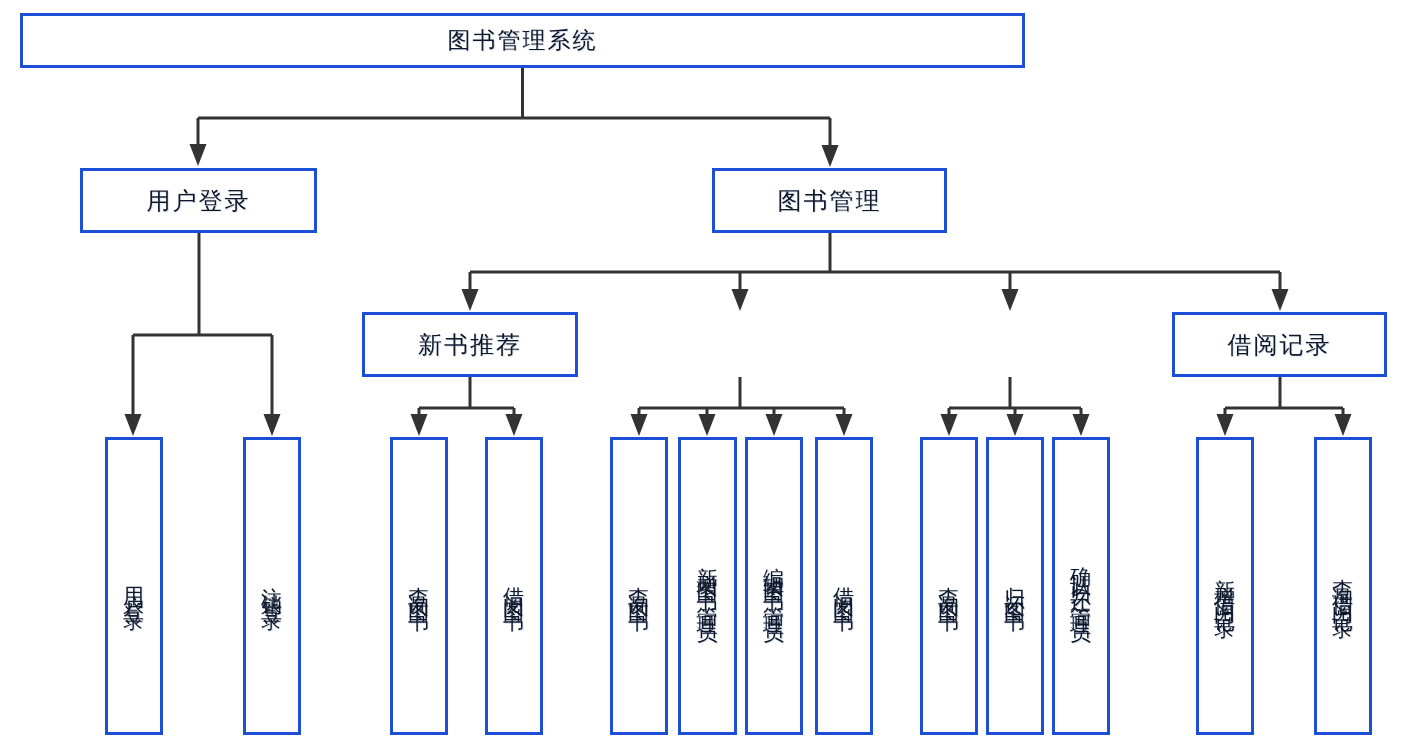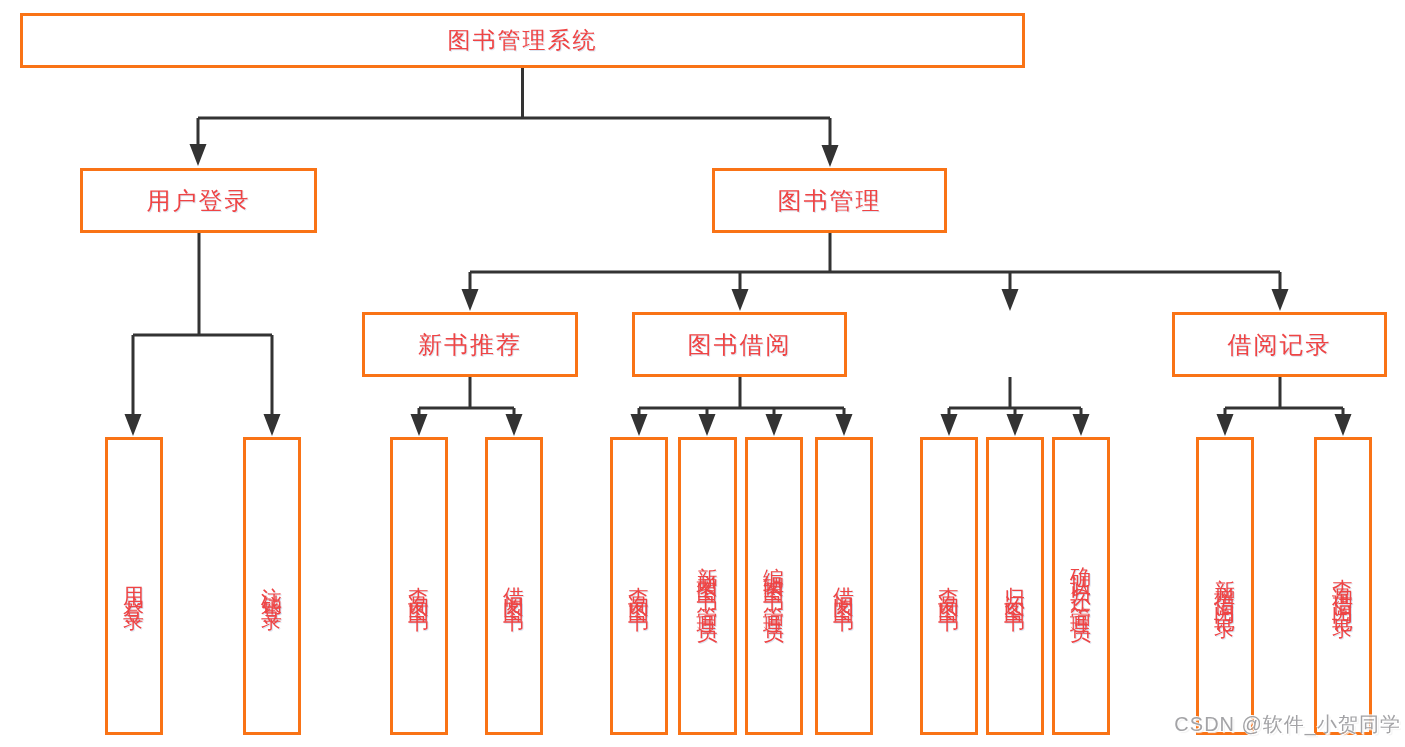--- a/index.html
+++ b/index.html
@@ -17,25 +17,25 @@
   }
   #wires {
     position: absolute;
     left: 0; top: 0;
     width: 1405px; height: 747px;
   }
   .box {
     position: absolute;
     box-sizing: border-box;
     background: #ffffff;
-    border: 3px solid #f97316;
+    border: 3px solid #1d4ed8;
     display: flex;
     align-items: center;
     justify-content: center;
-    color: #ef4444;
+    color: #0f172a;
     text-shadow: 1px 1px 0 rgba(120,150,200,0.25);
   }
   .root  { font-size: 23px; letter-spacing: 2px; }
   .lvl2  { font-size: 24px; letter-spacing: 2px; }
   .lvl3  { font-size: 24px; letter-spacing: 2px; }
   .leaf  {
     font-size: 21px;
   }
   .vtext {
     writing-mode: vertical-rl;
@@ -84,23 +84,20 @@
   <div class="box lvl2" style="left:80px; top:168px; width:237px; height:65px;">
     <span>用户登录</span>
   </div>
   <div class="box lvl2" style="left:712px; top:168px; width:235px; height:65px;">
     <span>图书管理</span>
   </div>
 
   <div class="box lvl3" style="left:362px; top:312px; width:216px; height:65px;">
     <span>新书推荐</span>
   </div>
-  <div class="box lvl3" style="left:632px; top:312px; width:215px; height:65px;">
-    <span>图书借阅</span>
-  </div>
   <div class="box lvl3" style="left:1172px; top:312px; width:215px; height:65px;">
     <span>借阅记录</span>
   </div>
 
   <div class="box leaf" style="left:105px; top:437px; width:58px; height:298px;">
     <span class="vtext">用户登录</span>
   </div>
   <div class="box leaf" style="left:243px; top:437px; width:58px; height:298px;">
     <span class="vtext">注销登录</span>
   </div>
@@ -135,15 +132,14 @@
     <span class="vtext">确认归还（管理员）</span>
   </div>
 
   <div class="box leaf" style="left:1196px; top:437px; width:58px; height:298px;">
     <span class="vtext">新增借阅记录</span>
   </div>
   <div class="box leaf" style="left:1314px; top:437px; width:58px; height:298px;">
     <span class="vtext">查询借阅记录</span>
   </div>
 
-  <div id="watermark">CSDN @软件_小贺同学</div>
 
 </div>
 
 </body></html>

